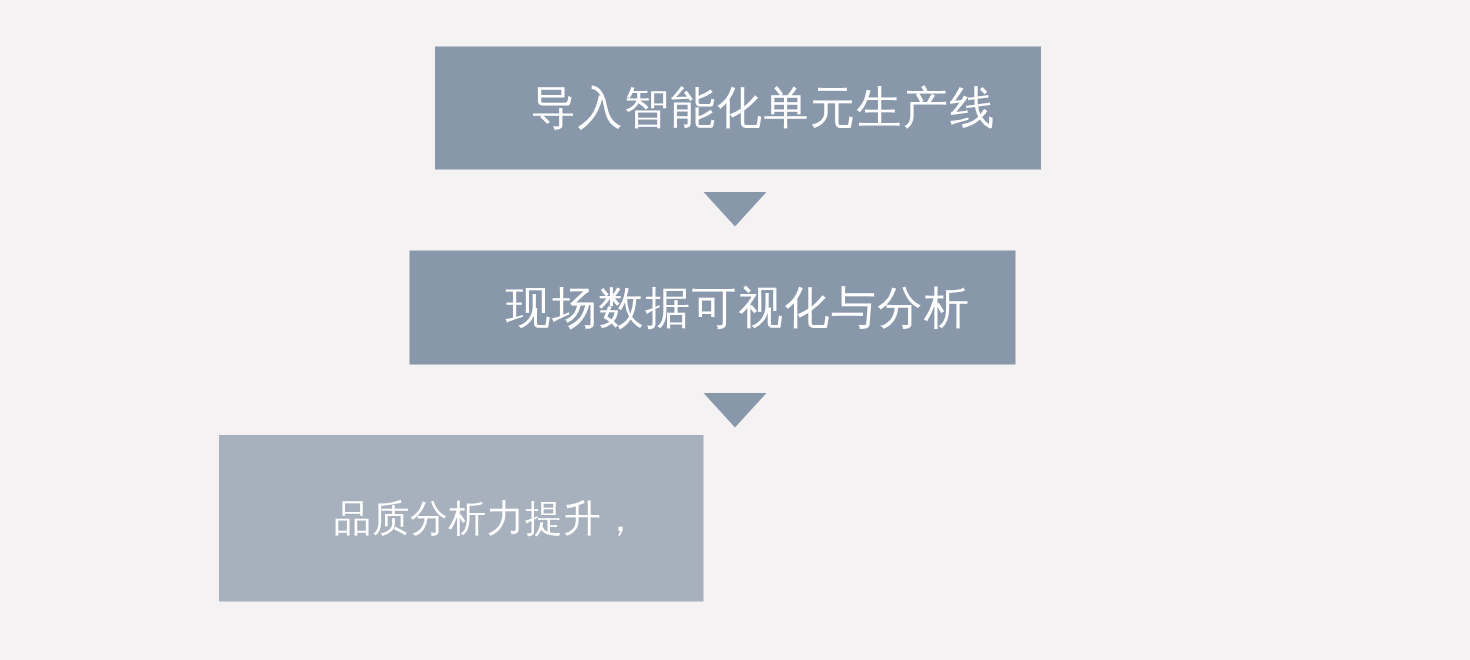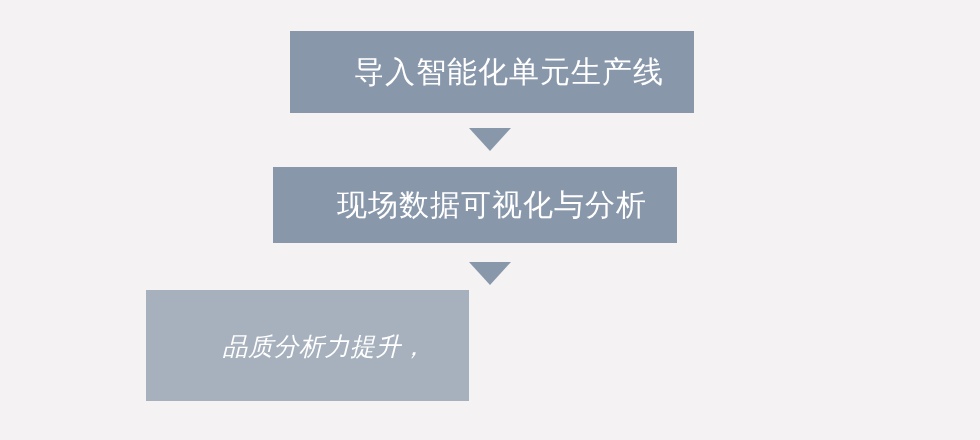--- a/index.html
+++ b/index.html
@@ -40,21 +40,20 @@
     line-height: 1.52;
     letter-spacing: 0.5px;
     font-weight: 400;
   }
   .node-outcome .lines {
     display: block;
   }
   .node-outcome .line {
     display: block;
     white-space: nowrap;
-    font-style: italic;
   }
   #node-import {
     left: 290px;
     top: 31px;
     width: 404px;
     height: 82px;
   }
   #node-visualize {
     left: 273px;
     top: 167px;

